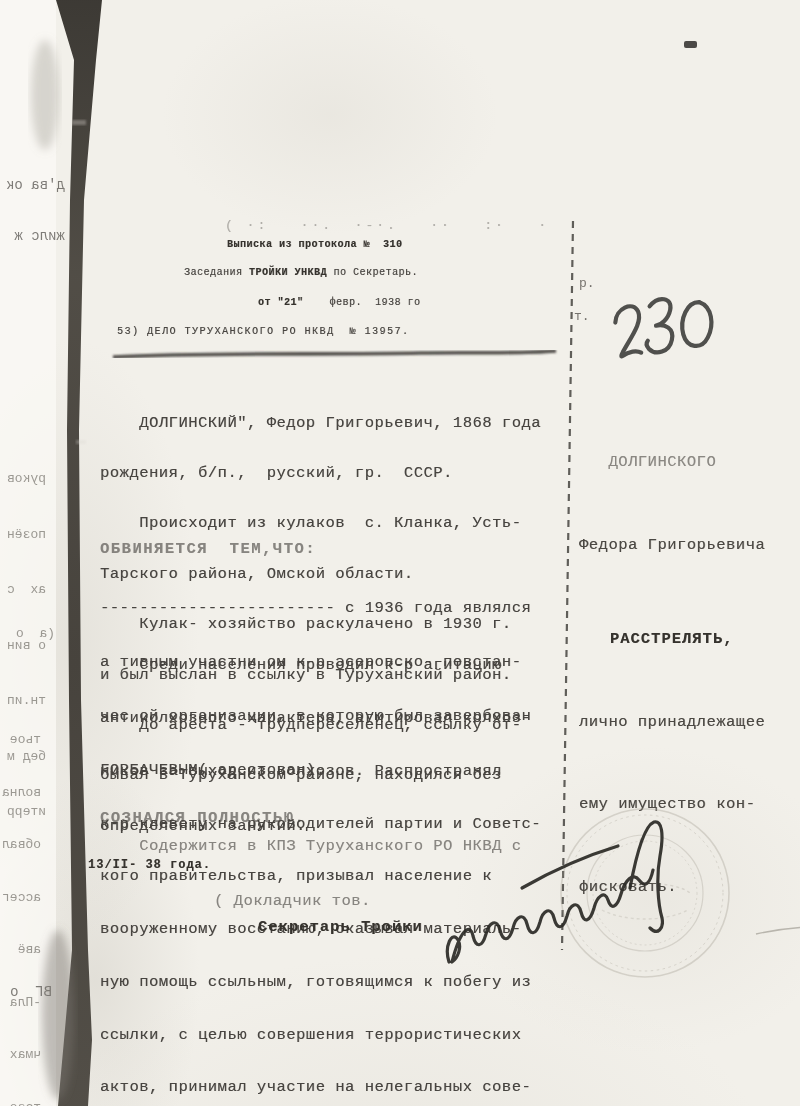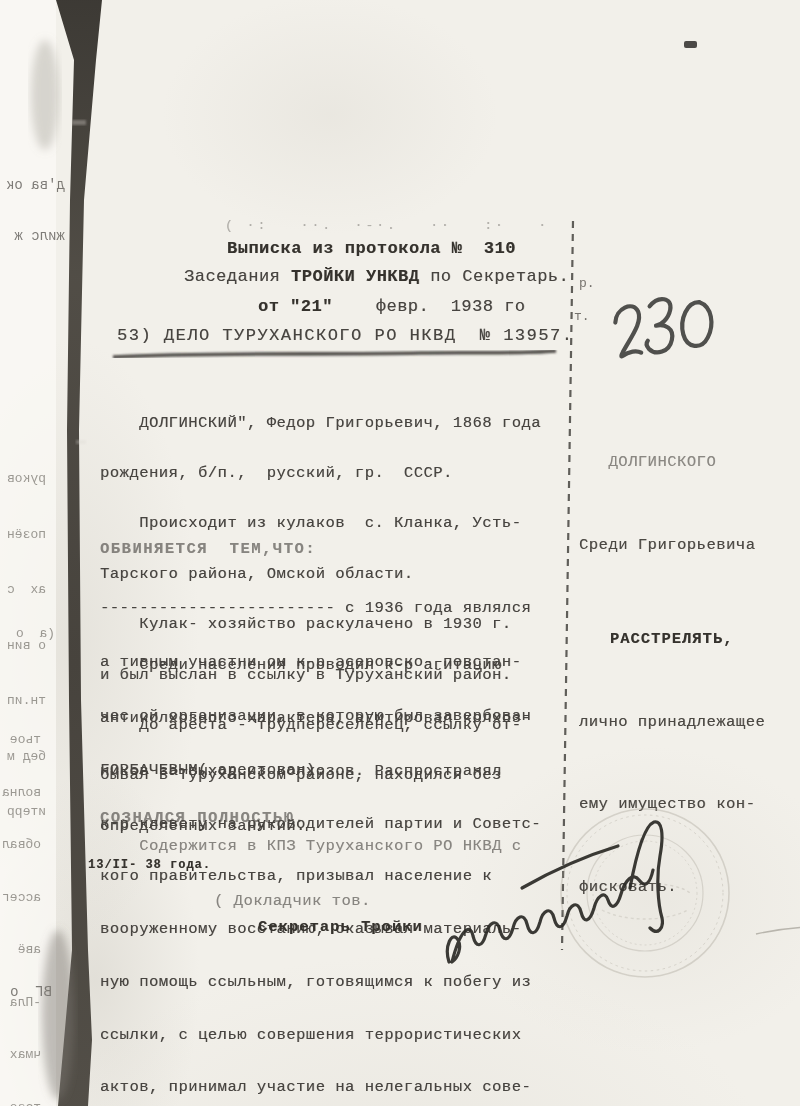--- a/index.html
+++ b/index.html
@@ -15,21 +15,21 @@
       #f2f0ea;
   }
   .white-edge{position:absolute;left:0;top:0;width:56px;height:1106px;background:rgba(251,250,246,.75);}
   .tw{position:absolute;white-space:pre;color:#474440;filter:blur(.35px);
       text-shadow:.4px 0 0 rgba(70,67,62,.45);}
   .para{font-size:15.5px;letter-spacing:.5px;line-height:16.8px;}
   .p2{line-height:18px;}
   .p3{line-height:17.6px;}
   .ln{display:block;}
   .b{font-weight:bold;color:#35322d;}
-  .hdr{font-size:17px;letter-spacing:.5px;}
+  .hdr{font-size:10px;letter-spacing:.5px;}
   .faint{opacity:.38;letter-spacing:3px;font-size:13px;}
   .caps{font-weight:bold;letter-spacing:1.5px;}
   .dim{opacity:.62;}
   .verdict{font-size:15.5px;line-height:27.5px;letter-spacing:.5px;color:#4b4843;}
   .ghost{position:absolute;transform:scaleX(-1);white-space:pre;color:rgba(78,74,68,.55);
          filter:blur(.45px);font-size:13px;line-height:18.5px;}
   .gA{line-height:17px;font-size:14px;color:rgba(60,57,52,.65);}
   .gD{line-height:17.5px;}
   .mark{position:absolute;color:rgba(62,59,54,.7);font-size:13px;filter:blur(.3px);}
   .ink-dash{position:absolute;left:684px;top:41px;width:13px;height:7px;background:#2f2d2a;border-radius:2px;opacity:.85;}
@@ -121,21 +121,21 @@
   </div>
 
   <div class="tw para caps dim" style="left:100px;top:810px;">СОЗНАЛСЯ ПОЛНОСТЬЮ.</div>
   <div class="tw para dim" style="left:100px;top:838px;">    Содержится в КПЗ Туруханского РО НКВД с</div>
   <div class="tw b" style="left:88px;top:858px;font-size:12px;letter-spacing:1px;">13/II- 38 года.</div>
   <div class="tw para dim" style="left:214px;top:893px;">( Докладчик тов.</div>
   <div class="tw para b" style="left:258px;top:919px;letter-spacing:1px;">Секретарь Тройки</div>
 
   <div class="tw verdict" style="left:579px;top:394px;">
     <span class="ln dim">   ДОЛГИНСКОГО</span>
-    <span class="ln">Среди Григорьевича</span>
+    <span class="ln">Федора Григорьевича</span>
     <span class="ln b" style="letter-spacing:1px;margin-top:12px;">   РАССТРЕЛЯТЬ,</span>
     <span class="ln">лично принадлежащее</span>
     <span class="ln">ему имущество кон-</span>
     <span class="ln">фисковать.</span>
   </div>
 
   <svg class="overlay" width="800" height="1106" viewBox="0 0 800 1106">
     <defs>
       <linearGradient id="bandGrad" x1="0" y1="0" x2="0" y2="1">
         <stop offset="0" stop-color="#2f2c27"></stop>

